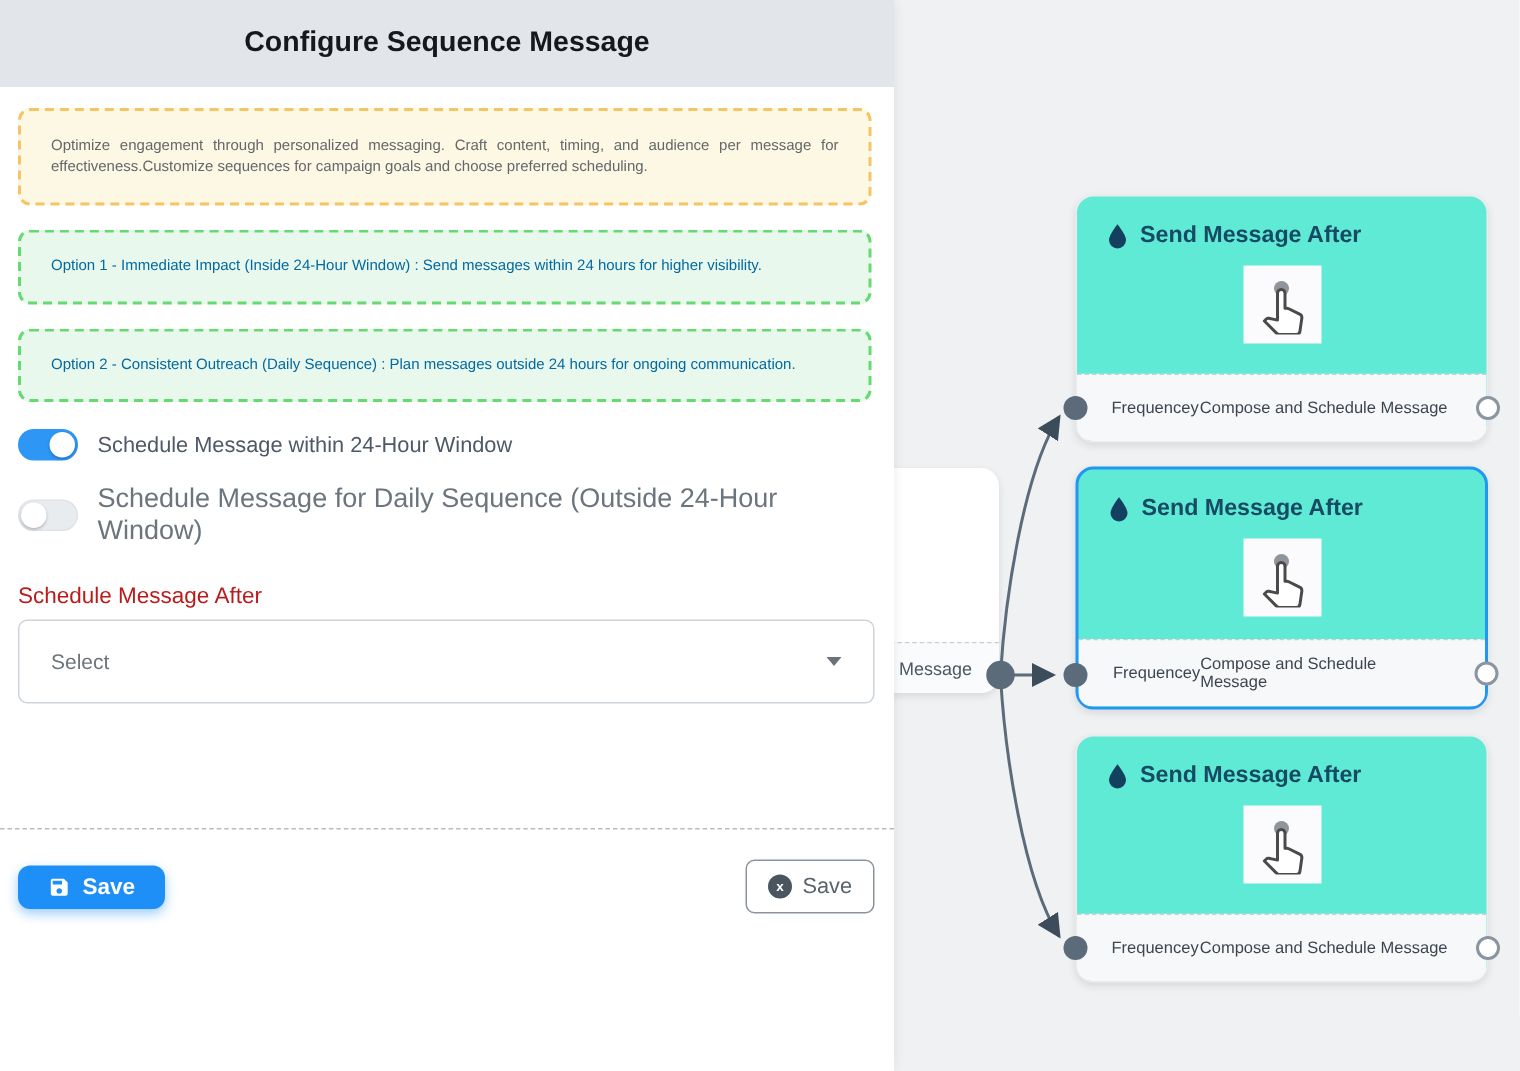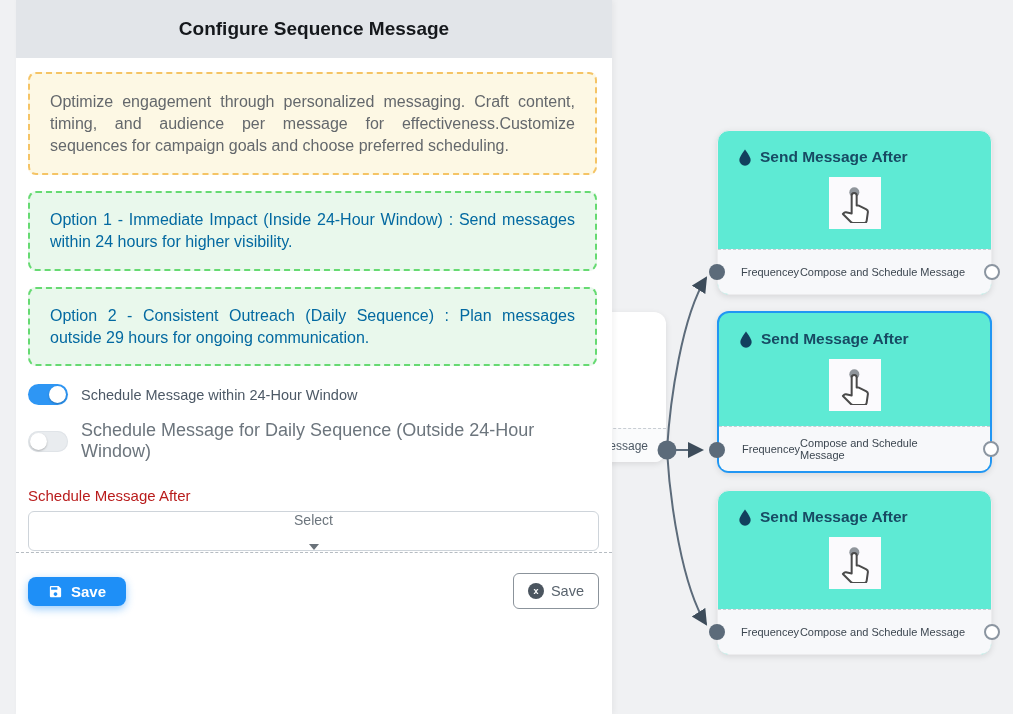--- a/index.html
+++ b/index.html
@@ -58,32 +58,32 @@
   .partial-footer {
     position:absolute; left:0; right:0; bottom:0; height:34px;
     border-top:1px dashed #c9ced4; border-radius:0 0 12px 12px;
     background:#fafbfc;
     display:flex; align-items:center; justify-content:flex-end;
     padding-right:18px; font-size:12px; color:#4c5864; white-space:nowrap;
   }
 
   
   .panel {
-    position:absolute; left:16px; top:0; width:596px; height:714px;
+    position:absolute; left:0; top:0; width:596px; height:714px;
     background:#fff; z-index:10;
     box-shadow:2px 0 6px rgba(0,0,0,.05);
   }
   .panel-header {
     height:58px; background:#e2e5e9;
     display:flex; align-items:center; justify-content:center;
     font-size:19px; font-weight:700; color:#15181c;
   }
   .notice {
     margin:14px 15px 0 12px; border-radius:8px;
-    padding:17px 20px; font-size:16px; line-height:1.36;
+    padding:17px 20px; font-size:10px; line-height:1.36;
     text-align:justify;
   }
   .notice.yellow { border:2px dashed #f5c465; background:#fdf8e4; color:#64686c; }
   .notice.green  { border:2px dashed #66da72; background:#e9f8ec; color:#0369a1; margin-top:16px; padding:16px 20px; }
 
   .toggle-row { display:flex; align-items:center; gap:13px; margin:18px 15px 0 12px; }
   .toggle-row + .toggle-row { margin-top:15px; }
   .switch {
     position:relative; width:40px; height:21px; border-radius:11px; flex:0 0 auto;
     cursor:pointer;
@@ -94,24 +94,24 @@
     position:absolute; top:2px; width:17px; height:17px; border-radius:50%;
     background:#fff; box-shadow:0 1px 2px rgba(0,0,0,.25);
   }
   .switch.on  .knob { right:2px; }
   .switch.off .knob { left:2px; }
   .toggle-label-on  { font-size:14.5px; color:#4d5966;text-align:center; }
   .toggle-label-off { font-size:18px; color:#6c757d; }
 
   .field-label { margin:25px 15px 0 12px; font-size:15px; color:#b91c1c; }
   .select-box {
-    margin:7px 13px 0 12px; height:40px;
+    margin:7px 13px 0 12px; height:56px;
     border:1px solid #ced4da; border-radius:6px; background:#fff;
     display:flex; align-items:center; justify-content:space-between;
-    padding:0 21px; cursor:pointer;flex-direction:column;
+    padding:0 21px; cursor:pointer;
   }
   .select-value { font-size:14px; color:#6c757d; }
   .caret-down {
     width:0; height:0;
     border-left:5px solid transparent; border-right:5px solid transparent;
     border-top:6px solid #6a727a;
   }
 
   .footer-sep {
     position:absolute; left:0; right:0; top:552px;
@@ -243,21 +243,21 @@
 
   <div class="notice yellow">
     <span>Optimize engagement through personalized messaging. Craft content, timing, and audience per message for effectiveness.Customize sequences for campaign goals and choose preferred scheduling.</span>
   </div>
 
   <div class="notice green">
     <span>Option 1 - Immediate Impact (Inside 24-Hour Window) : Send messages within 24 hours for higher visibility.</span>
   </div>
 
   <div class="notice green">
-    <span>Option 2 - Consistent Outreach (Daily Sequence) : Plan messages outside 29 hours for ongoing communication.</span>
+    <span>Option 2 - Consistent Outreach (Daily Sequence) : Plan messages outside 24 hours for ongoing communication.</span>
   </div>
 
   <div class="toggle-row">
     <div class="switch on">
       <div class="knob"></div>
     </div>
     <span class="toggle-label-on">Schedule Message within 24-Hour Window</span>
   </div>
 
   <div class="toggle-row">

